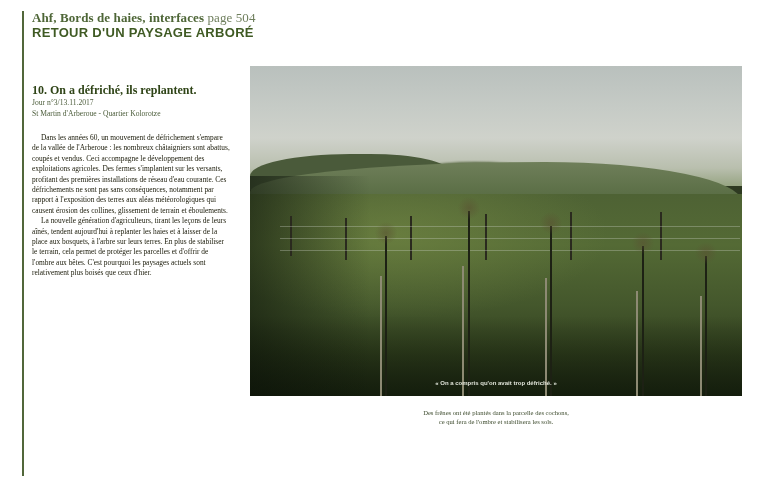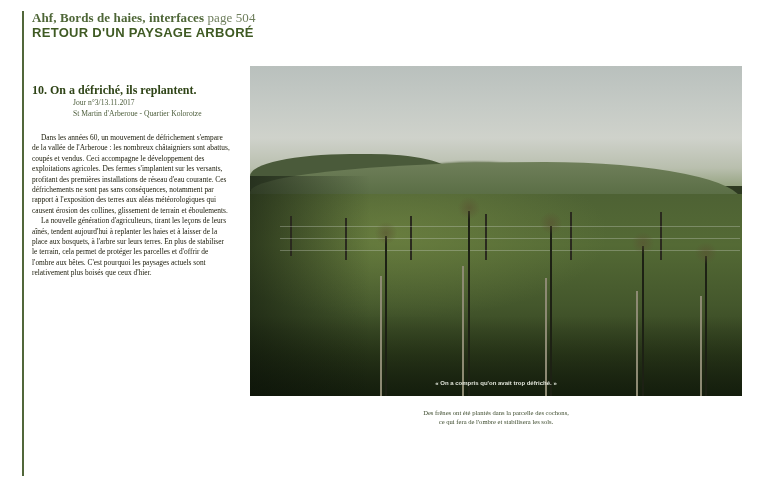--- a/index.html
+++ b/index.html
@@ -78,21 +78,21 @@
     color: #2f4417;
     line-height: 12px;
   }
   .section-sub {
     font-family: "Liberation Serif", serif;
     font-size: 7.6px;
     color: #4c5d3b;
     line-height: 10.5px;
     margin-top: 2px;
   }
-  .section-sub div { white-space: nowrap; margin-left: 41px; }
+  .section-sub div { white-space: nowrap; }
   .section-sub .indent { padding-left: 7px; }
 
   
   .body-col {
     position: absolute;
     left: 32px;
     top: 133px;
     width: 205px;
     font-size: 7.4px;
     line-height: 10.4px;

